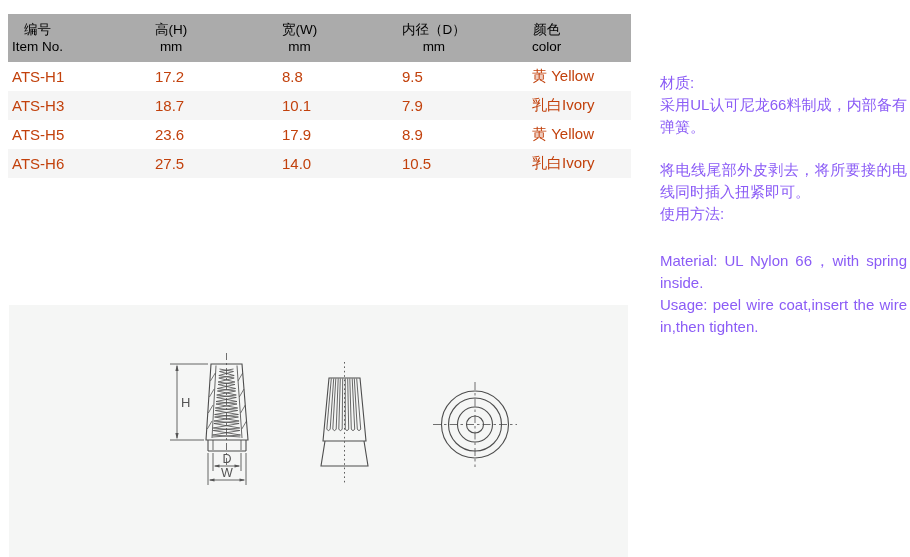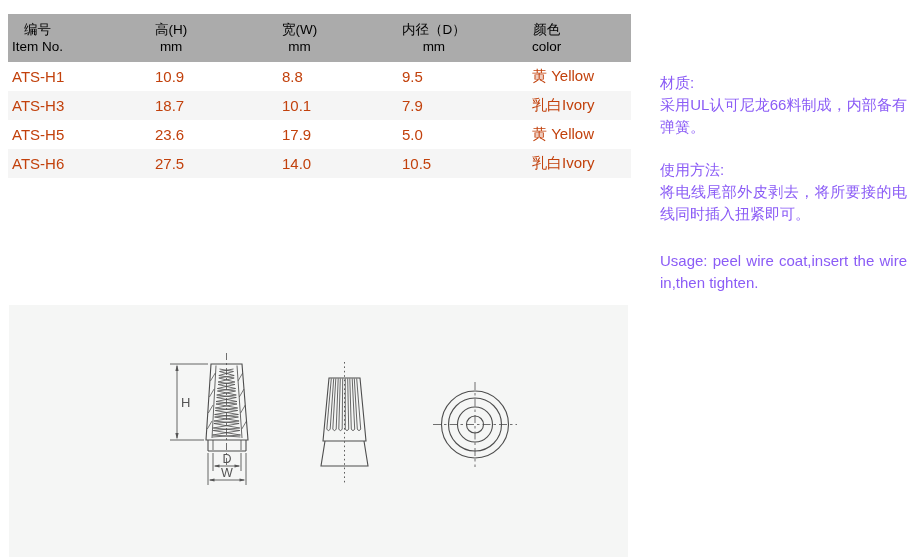--- a/index.html
+++ b/index.html
@@ -62,58 +62,59 @@
     <div class="th c5">
       <span class="hdr">
           <div>颜色</div>
           <div>color</div>
         </span>
     </div>
   </div>
 
   <div class="trow">
     <div class="cell c1">ATS-H1</div>
-    <div class="cell c2">10.9</div>
+    <div class="cell c2">17.2</div>
     <div class="cell c3">8.8</div>
     <div class="cell c4">9.5</div>
     <div class="cell c5">黄 Yellow</div>
   </div>
   <div class="trow alt">
     <div class="cell c1">ATS-H3</div>
     <div class="cell c2">18.7</div>
     <div class="cell c3">10.1</div>
     <div class="cell c4">7.9</div>
     <div class="cell c5">乳白Ivory</div>
   </div>
   <div class="trow">
     <div class="cell c1">ATS-H5</div>
     <div class="cell c2">23.6</div>
     <div class="cell c3">17.9</div>
-    <div class="cell c4">5.0</div>
+    <div class="cell c4">8.9</div>
     <div class="cell c5">黄 Yellow</div>
   </div>
   <div class="trow alt">
     <div class="cell c1">ATS-H6</div>
     <div class="cell c2">27.5</div>
     <div class="cell c3">14.0</div>
     <div class="cell c4">10.5</div>
     <div class="cell c5">乳白Ivory</div>
   </div>
 </div>
 
 <div class="info">
   <div class="block">
     <p>材质:</p>
     <p>采用UL认可尼龙66料制成，内部备有弹簧。</p>
   </div>
   <div class="block block-usage">
+    <p>将电线尾部外皮剥去，将所要接的电线同时插入扭紧即可。</p>
     <p>使用方法:</p>
-    <p>将电线尾部外皮剥去，将所要接的电线同时插入扭紧即可。</p>
   </div>
   <div class="block block-en">
+    <p>Material: UL Nylon 66，with spring inside.</p>
     <p>Usage: peel wire coat,insert the wire in,then tighten.</p>
   </div>
 </div>
 
 <div class="panel">
   <svg width="619" height="252" viewBox="0 0 619 252">
 
     <g stroke="#4d4d4d" fill="none" stroke-width="1.1">
 
       <path d="M197,135 L202,59 L233,59 L239,135 Z"></path>

